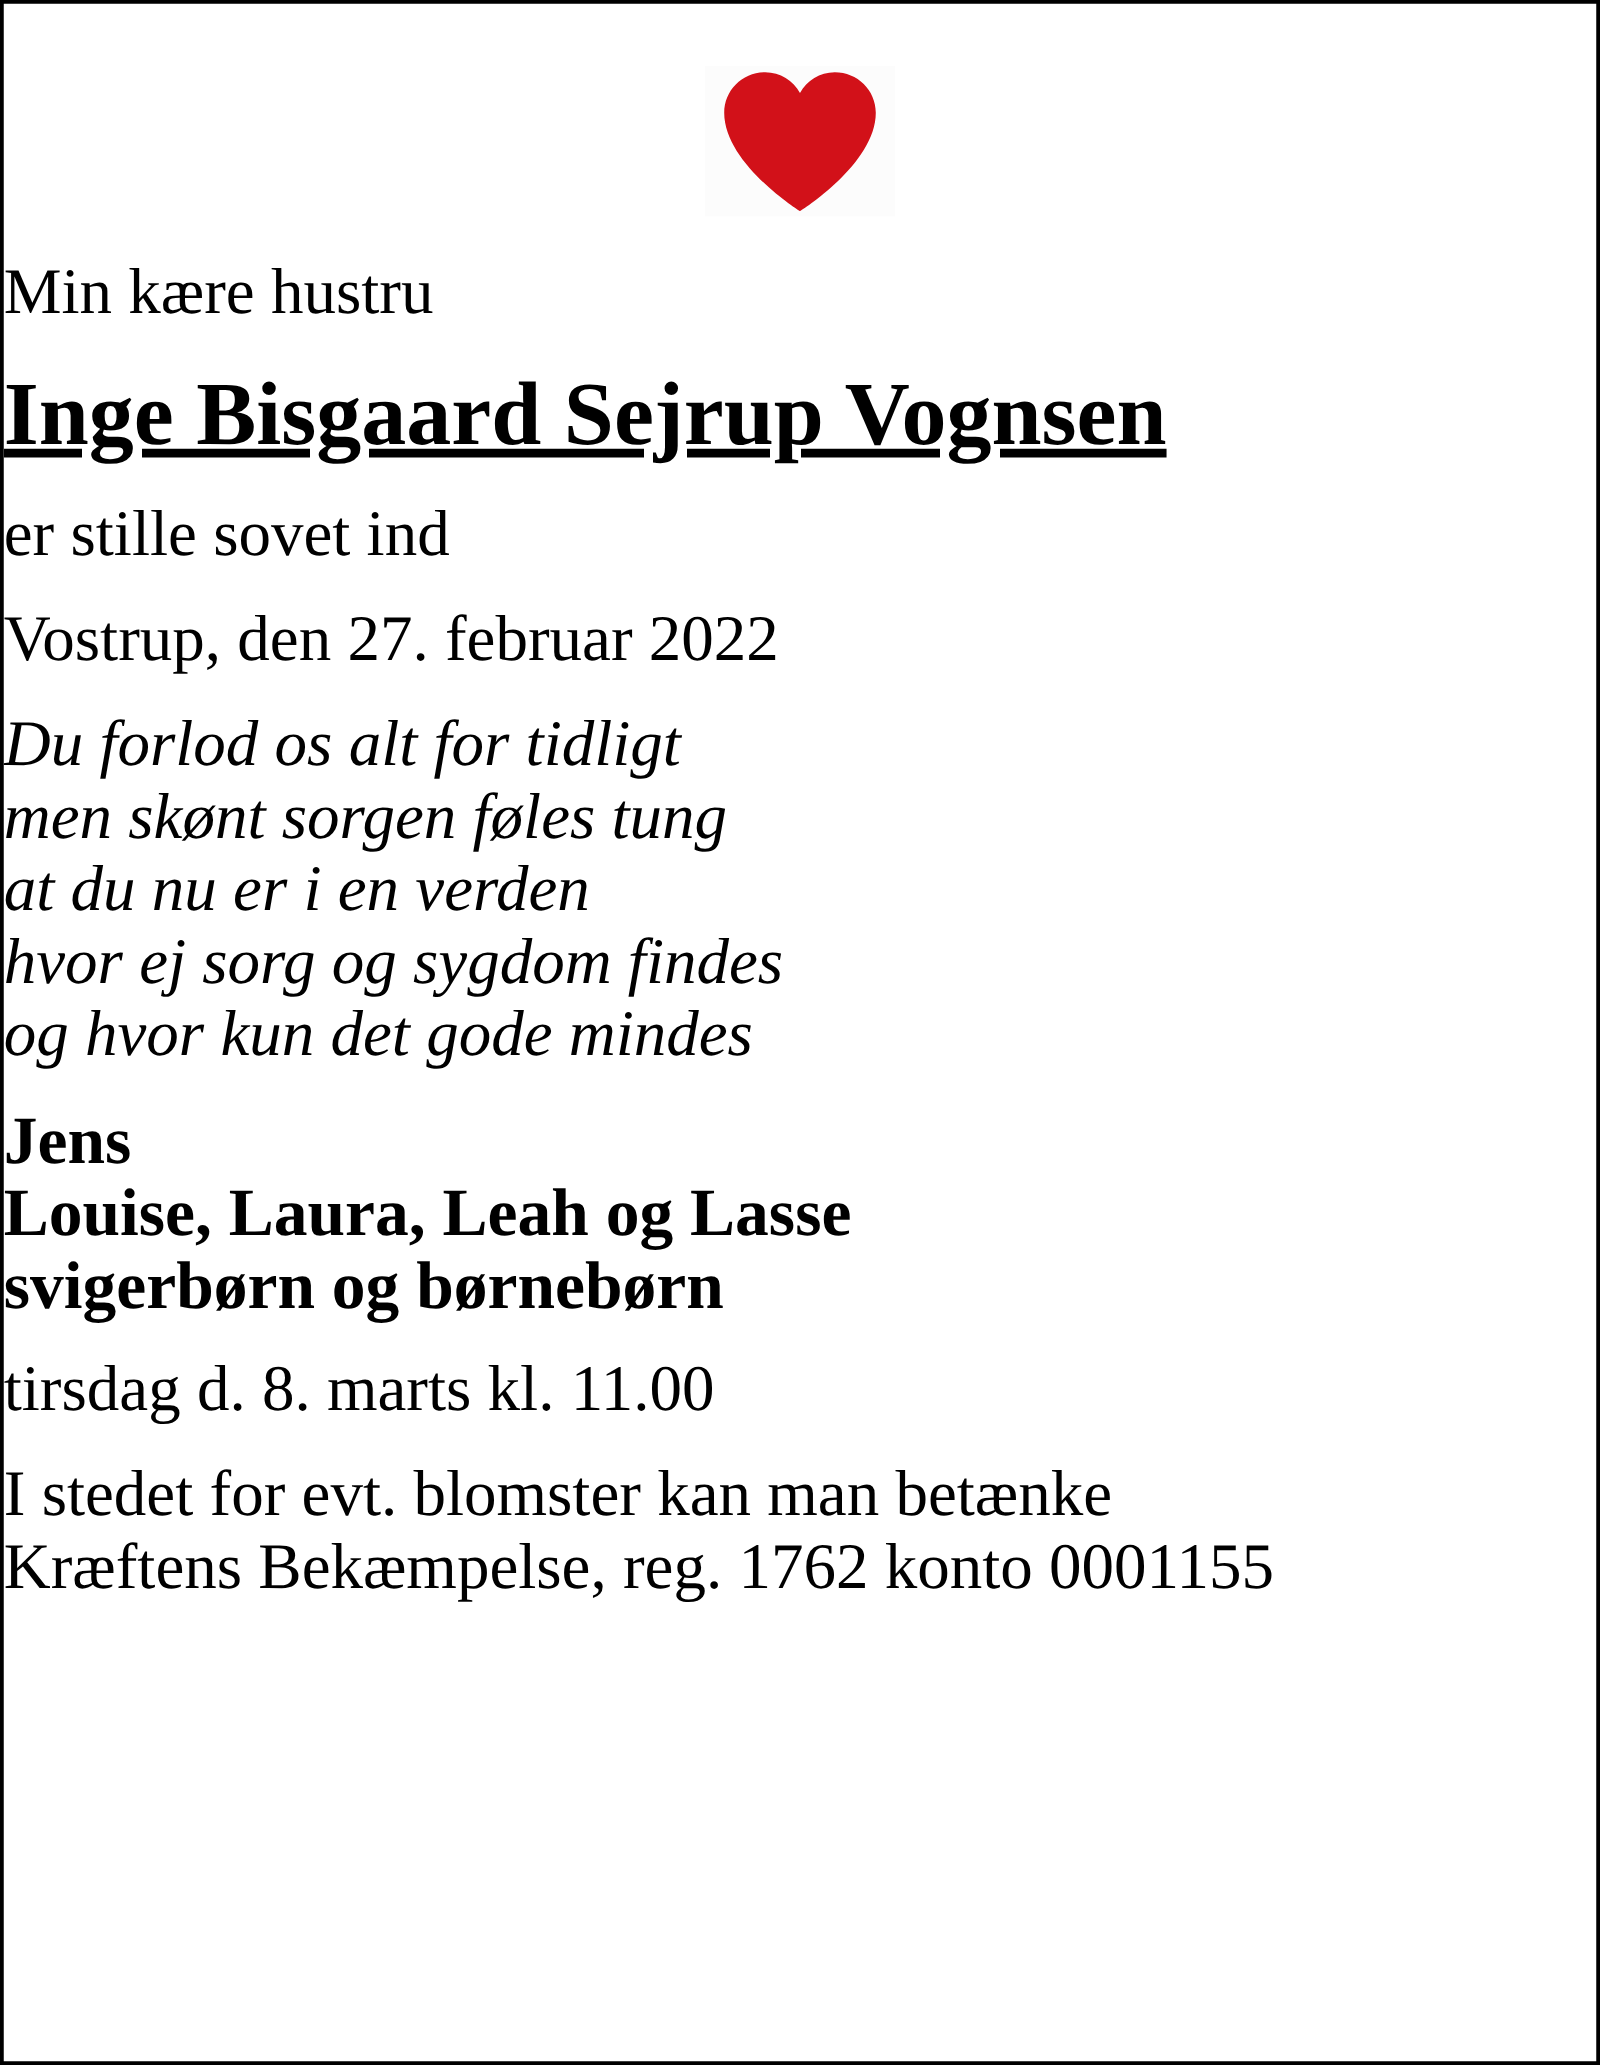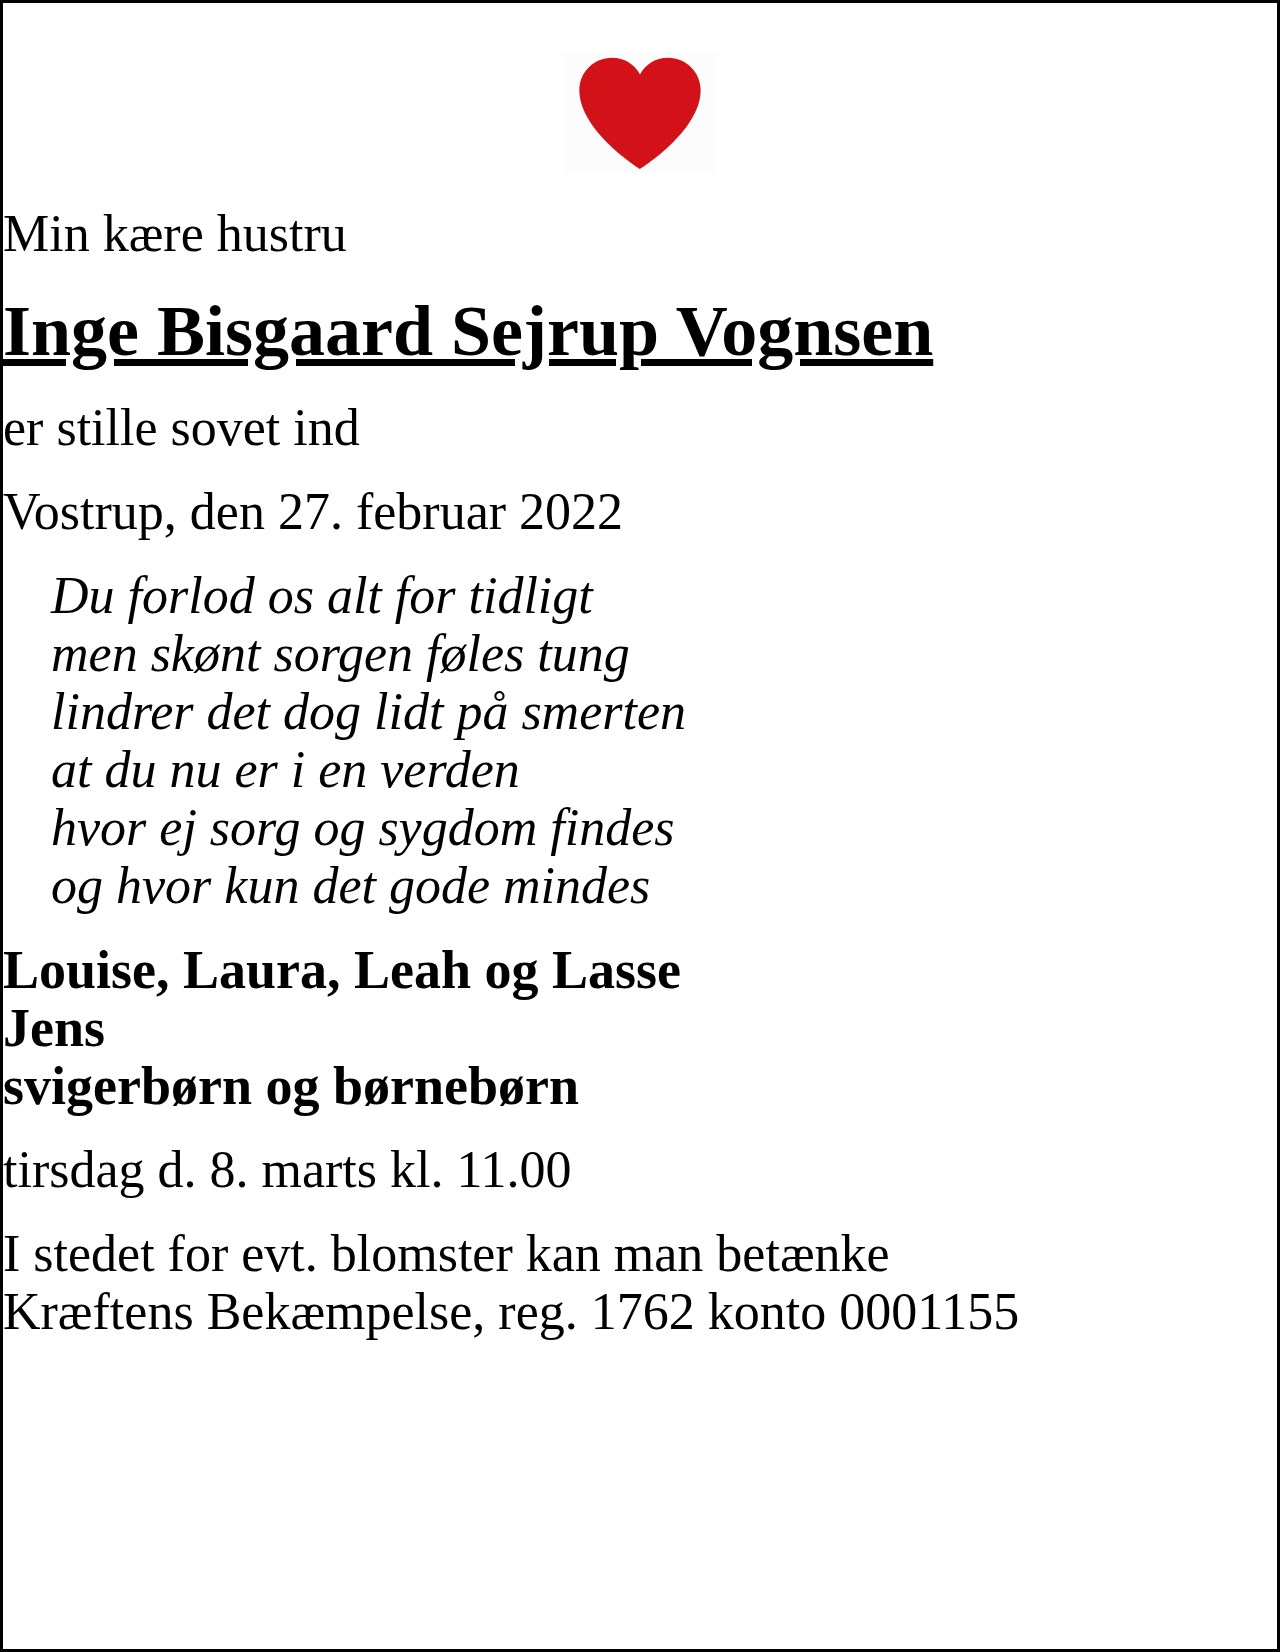--- a/index.html
+++ b/index.html
@@ -46,21 +46,20 @@
     text-decoration: underline;
   }
   .deceased-name {
     font-size: 72px;
     line-height: 84px;
     font-weight: bold;
     white-space: nowrap;
   }
   .poem-block .line {
     font-style: italic;
-    padding-left: 48px;
   }
   .mourners-block .line {
     font-weight: bold;
     font-size: 54px;
   }
 </style>
 </head>
 <body>
 
 <div class="page">
@@ -84,29 +83,28 @@
     <div class="line">er stille sovet ind</div>
   </div>
 
   <div class="block">
     <div class="line">Vostrup, den 27. februar 2022</div>
   </div>
 
   <div class="block poem-block">
     <div class="line">Du forlod os alt for tidligt</div>
     <div class="line">men skønt sorgen føles tung</div>
-    <div class="line">lindrer det dog lidt på smerten</div>
     <div class="line">at du nu er i en verden</div>
     <div class="line">hvor ej sorg og sygdom findes</div>
     <div class="line">og hvor kun det gode mindes</div>
   </div>
 
   <div class="block mourners-block">
+    <div class="line">Jens</div>
     <div class="line">Louise, Laura, Leah og Lasse</div>
-    <div class="line">Jens</div>
     <div class="line">svigerbørn og børnebørn</div>
   </div>
 
   <div class="block">
     <div class="line">tirsdag d. 8. marts kl. 11.00</div>
   </div>
 
   <div class="block">
     <div class="line">I stedet for evt. blomster kan man betænke</div>
     <div class="line">Kræftens Bekæmpelse, reg. 1762 konto 0001155</div>

